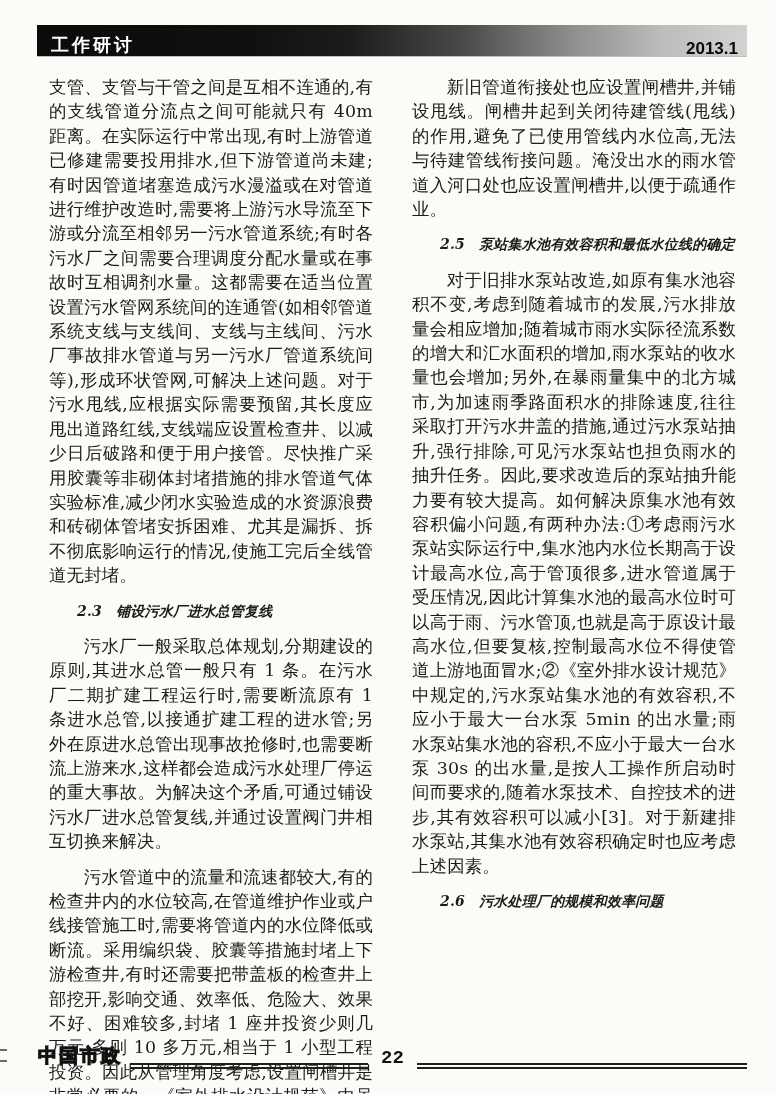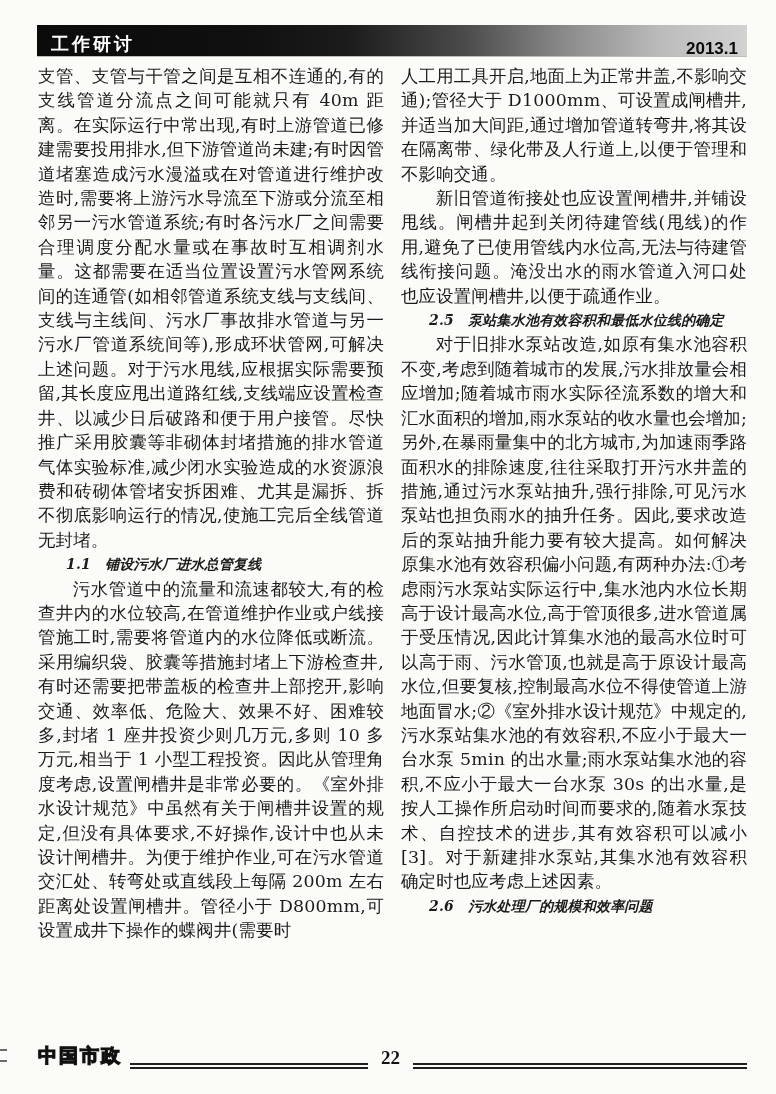--- a/index.html
+++ b/index.html
@@ -21,21 +21,21 @@
     left: 37px; top: 25px;
     width: 710px; height: 31px;
     display: flex; align-items: center; justify-content: space-between;
     background: linear-gradient(90deg,
       #0b0b0b 0%, #101010 30%, #1c1c1c 44%,
       #4a4a4a 60%, #8d8d8d 75%, #bcbcbc 88%, #d2d2d2 100%);
     box-shadow: 0 1px 0 rgba(0,0,0,0.25);
   }
   .section-label {
     color: #ffffff;
-    font-family: Liberation Mono, monospace;
+    font-family: Liberation Serif, serif;
     font-weight: bold;
     font-size: 18px;
     letter-spacing: 3px;
     padding-left: 14px;
     line-height: 31px;
     margin-top: 9px;
   }
   .issue {
     color: #0a0a0a;
     font-family: "Liberation Sans", "DejaVu Sans", sans-serif;
@@ -53,21 +53,21 @@
     gap: 17px;
   }
   .col {
     width: 346px;
     font-size: 17.4px;
     line-height: 24.4px;
     text-align: justify;
     text-justify: inter-ideograph;
     letter-spacing: 0.2px;
   }
-  .para { margin: 0; }
+  .para { margin: 11px; }
   .para.indent { text-indent: 2em; }
   .para.heading {
     font-weight: bold;
     font-style: italic;
     text-indent: 2em;
     font-size: 14px;
   }
   
   .footer {
     position: absolute;
@@ -87,21 +87,21 @@
   }
   .footer-rule {
     height: 6px;
     border-top: 2px solid #1e1e1e;
     border-bottom: 2px solid #1e1e1e;
     box-sizing: border-box;
   }
   .footer-rule.left  { flex: 0 0 238px; margin-left: 8px; }
   .footer-rule.right { flex: 1 1 auto; }
   .page-number {
-    font-family: Liberation Serif, serif;
+    font-family: Liberation Mono, monospace;
     font-weight: bold;
     font-size: 19px;
     color: #111;
     padding: 0 13px;
   }
   .scan-artifact {
     position: absolute;
     left: 0; top: 1049px;
     width: 7px; height: 9px;
     border-top: 2px solid #6b6b6b;
@@ -114,25 +114,25 @@
 <div class="page">
 
   <div class="header-bar">
     <span class="section-label">工作研讨</span>
     <span class="issue">2013.1</span>
   </div>
 
   <div class="columns">
     <div class="col">
         <div class="para body">支管、支管与干管之间是互相不连通的,有的支线管道分流点之间可能就只有 40m 距离。在实际运行中常出现,有时上游管道已修建需要投用排水,但下游管道尚未建;有时因管道堵塞造成污水漫溢或在对管道进行维护改造时,需要将上游污水导流至下游或分流至相邻另一污水管道系统;有时各污水厂之间需要合理调度分配水量或在事故时互相调剂水量。这都需要在适当位置设置污水管网系统间的连通管(如相邻管道系统支线与支线间、支线与主线间、污水厂事故排水管道与另一污水厂管道系统间等),形成环状管网,可解决上述问题。对于污水甩线,应根据实际需要预留,其长度应甩出道路红线,支线端应设置检查井、以减少日后破路和便于用户接管。尽快推广采用胶囊等非砌体封堵措施的排水管道气体实验标准,减少闭水实验造成的水资源浪费和砖砌体管堵安拆困难、尤其是漏拆、拆不彻底影响运行的情况,使施工完后全线管道无封堵。</div>
-        <div class="para heading">1.1　铺设污水厂进水总管复线</div>
+        <div class="para heading">2.3　铺设污水厂进水总管复线</div>
+        <div class="para body indent">污水厂一般采取总体规划,分期建设的原则,其进水总管一般只有 1 条。在污水厂二期扩建工程运行时,需要断流原有 1 条进水总管,以接通扩建工程的进水管;另外在原进水总管出现事故抢修时,也需要断流上游来水,这样都会造成污水处理厂停运的重大事故。为解决这个矛盾,可通过铺设污水厂进水总管复线,并通过设置阀门井相互切换来解决。</div>
         <div class="para body indent">污水管道中的流量和流速都较大,有的检查井内的水位较高,在管道维护作业或户线接管施工时,需要将管道内的水位降低或断流。采用编织袋、胶囊等措施封堵上下游检查井,有时还需要把带盖板的检查井上部挖开,影响交通、效率低、危险大、效果不好、困难较多,封堵 1 座井投资少则几万元,多则 10 多万元,相当于 1 小型工程投资。因此从管理角度考虑,设置闸槽井是非常必要的。《室外排水设计规范》中虽然有关于闸槽井设置的规定,但没有具体要求,不好操作,设计中也从未设计闸槽井。为便于维护作业,可在污水管道交汇处、转弯处或直线段上每隔 200m 左右距离处设置闸槽井。管径小于 D800mm,可设置成井下操作的蝶阀井(需要时</div>
       </div>
     <div class="col">
-        <div class="para body">人工用工具开启,地面上为正常井盖,不影响交通);管径大于 D1000mm、可设置成闸槽井,并适当加大间距,通过增加管道转弯井,将其设在隔离带、绿化带及人行道上,以便于管理和不影响交通。</div>
         <div class="para body indent">新旧管道衔接处也应设置闸槽井,并铺设甩线。闸槽井起到关闭待建管线(甩线)的作用,避免了已使用管线内水位高,无法与待建管线衔接问题。淹没出水的雨水管道入河口处也应设置闸槽井,以便于疏通作业。</div>
         <div class="para heading">2.5　泵站集水池有效容积和最低水位线的确定</div>
         <div class="para body indent">对于旧排水泵站改造,如原有集水池容积不变,考虑到随着城市的发展,污水排放量会相应增加;随着城市雨水实际径流系数的增大和汇水面积的增加,雨水泵站的收水量也会增加;另外,在暴雨量集中的北方城市,为加速雨季路面积水的排除速度,往往采取打开污水井盖的措施,通过污水泵站抽升,强行排除,可见污水泵站也担负雨水的抽升任务。因此,要求改造后的泵站抽升能力要有较大提高。如何解决原集水池有效容积偏小问题,有两种办法:①考虑雨污水泵站实际运行中,集水池内水位长期高于设计最高水位,高于管顶很多,进水管道属于受压情况,因此计算集水池的最高水位时可以高于雨、污水管顶,也就是高于原设计最高水位,但要复核,控制最高水位不得使管道上游地面冒水;②《室外排水设计规范》中规定的,污水泵站集水池的有效容积,不应小于最大一台水泵 5min 的出水量;雨水泵站集水池的容积,不应小于最大一台水泵 30s 的出水量,是按人工操作所启动时间而要求的,随着水泵技术、自控技术的进步,其有效容积可以减小[3]。对于新建排水泵站,其集水池有效容积确定时也应考虑上述因素。</div>
         <div class="para heading">2.6　污水处理厂的规模和效率问题</div>
       </div>
   </div>
 
   <div class="footer">
     <span class="journal-logo">中国市政</span>
     <div class="footer-rule left"></div>

